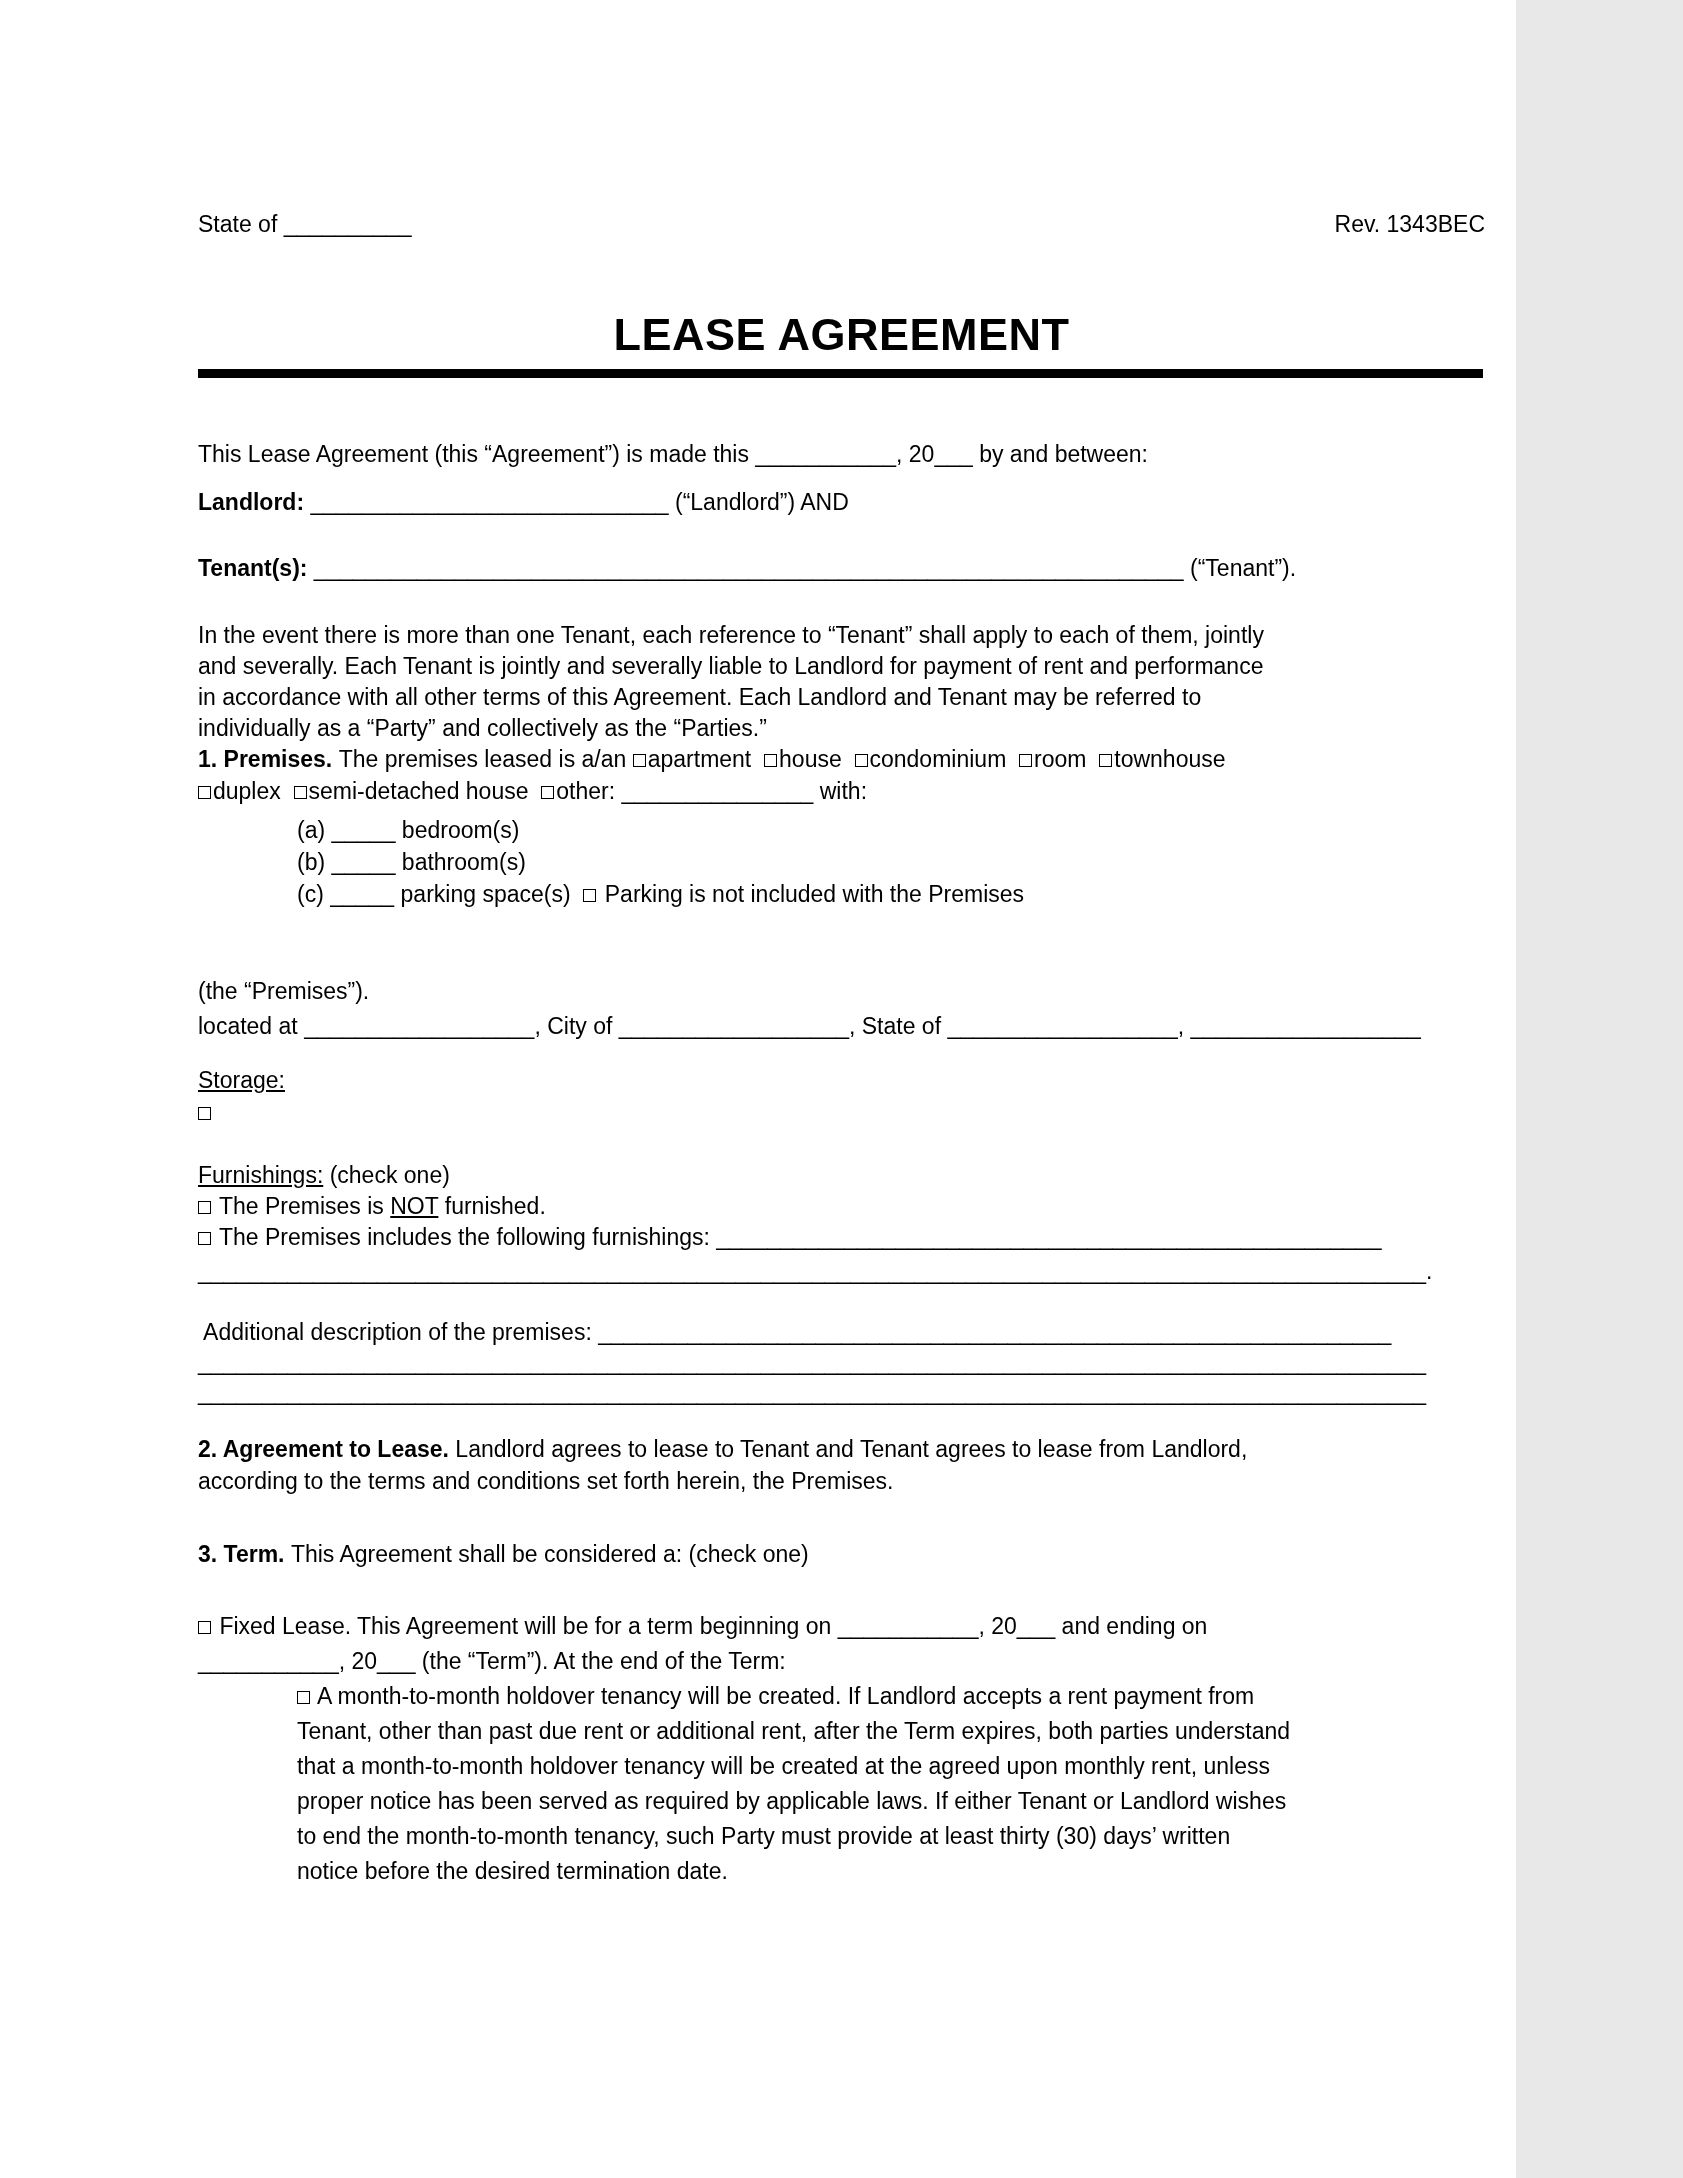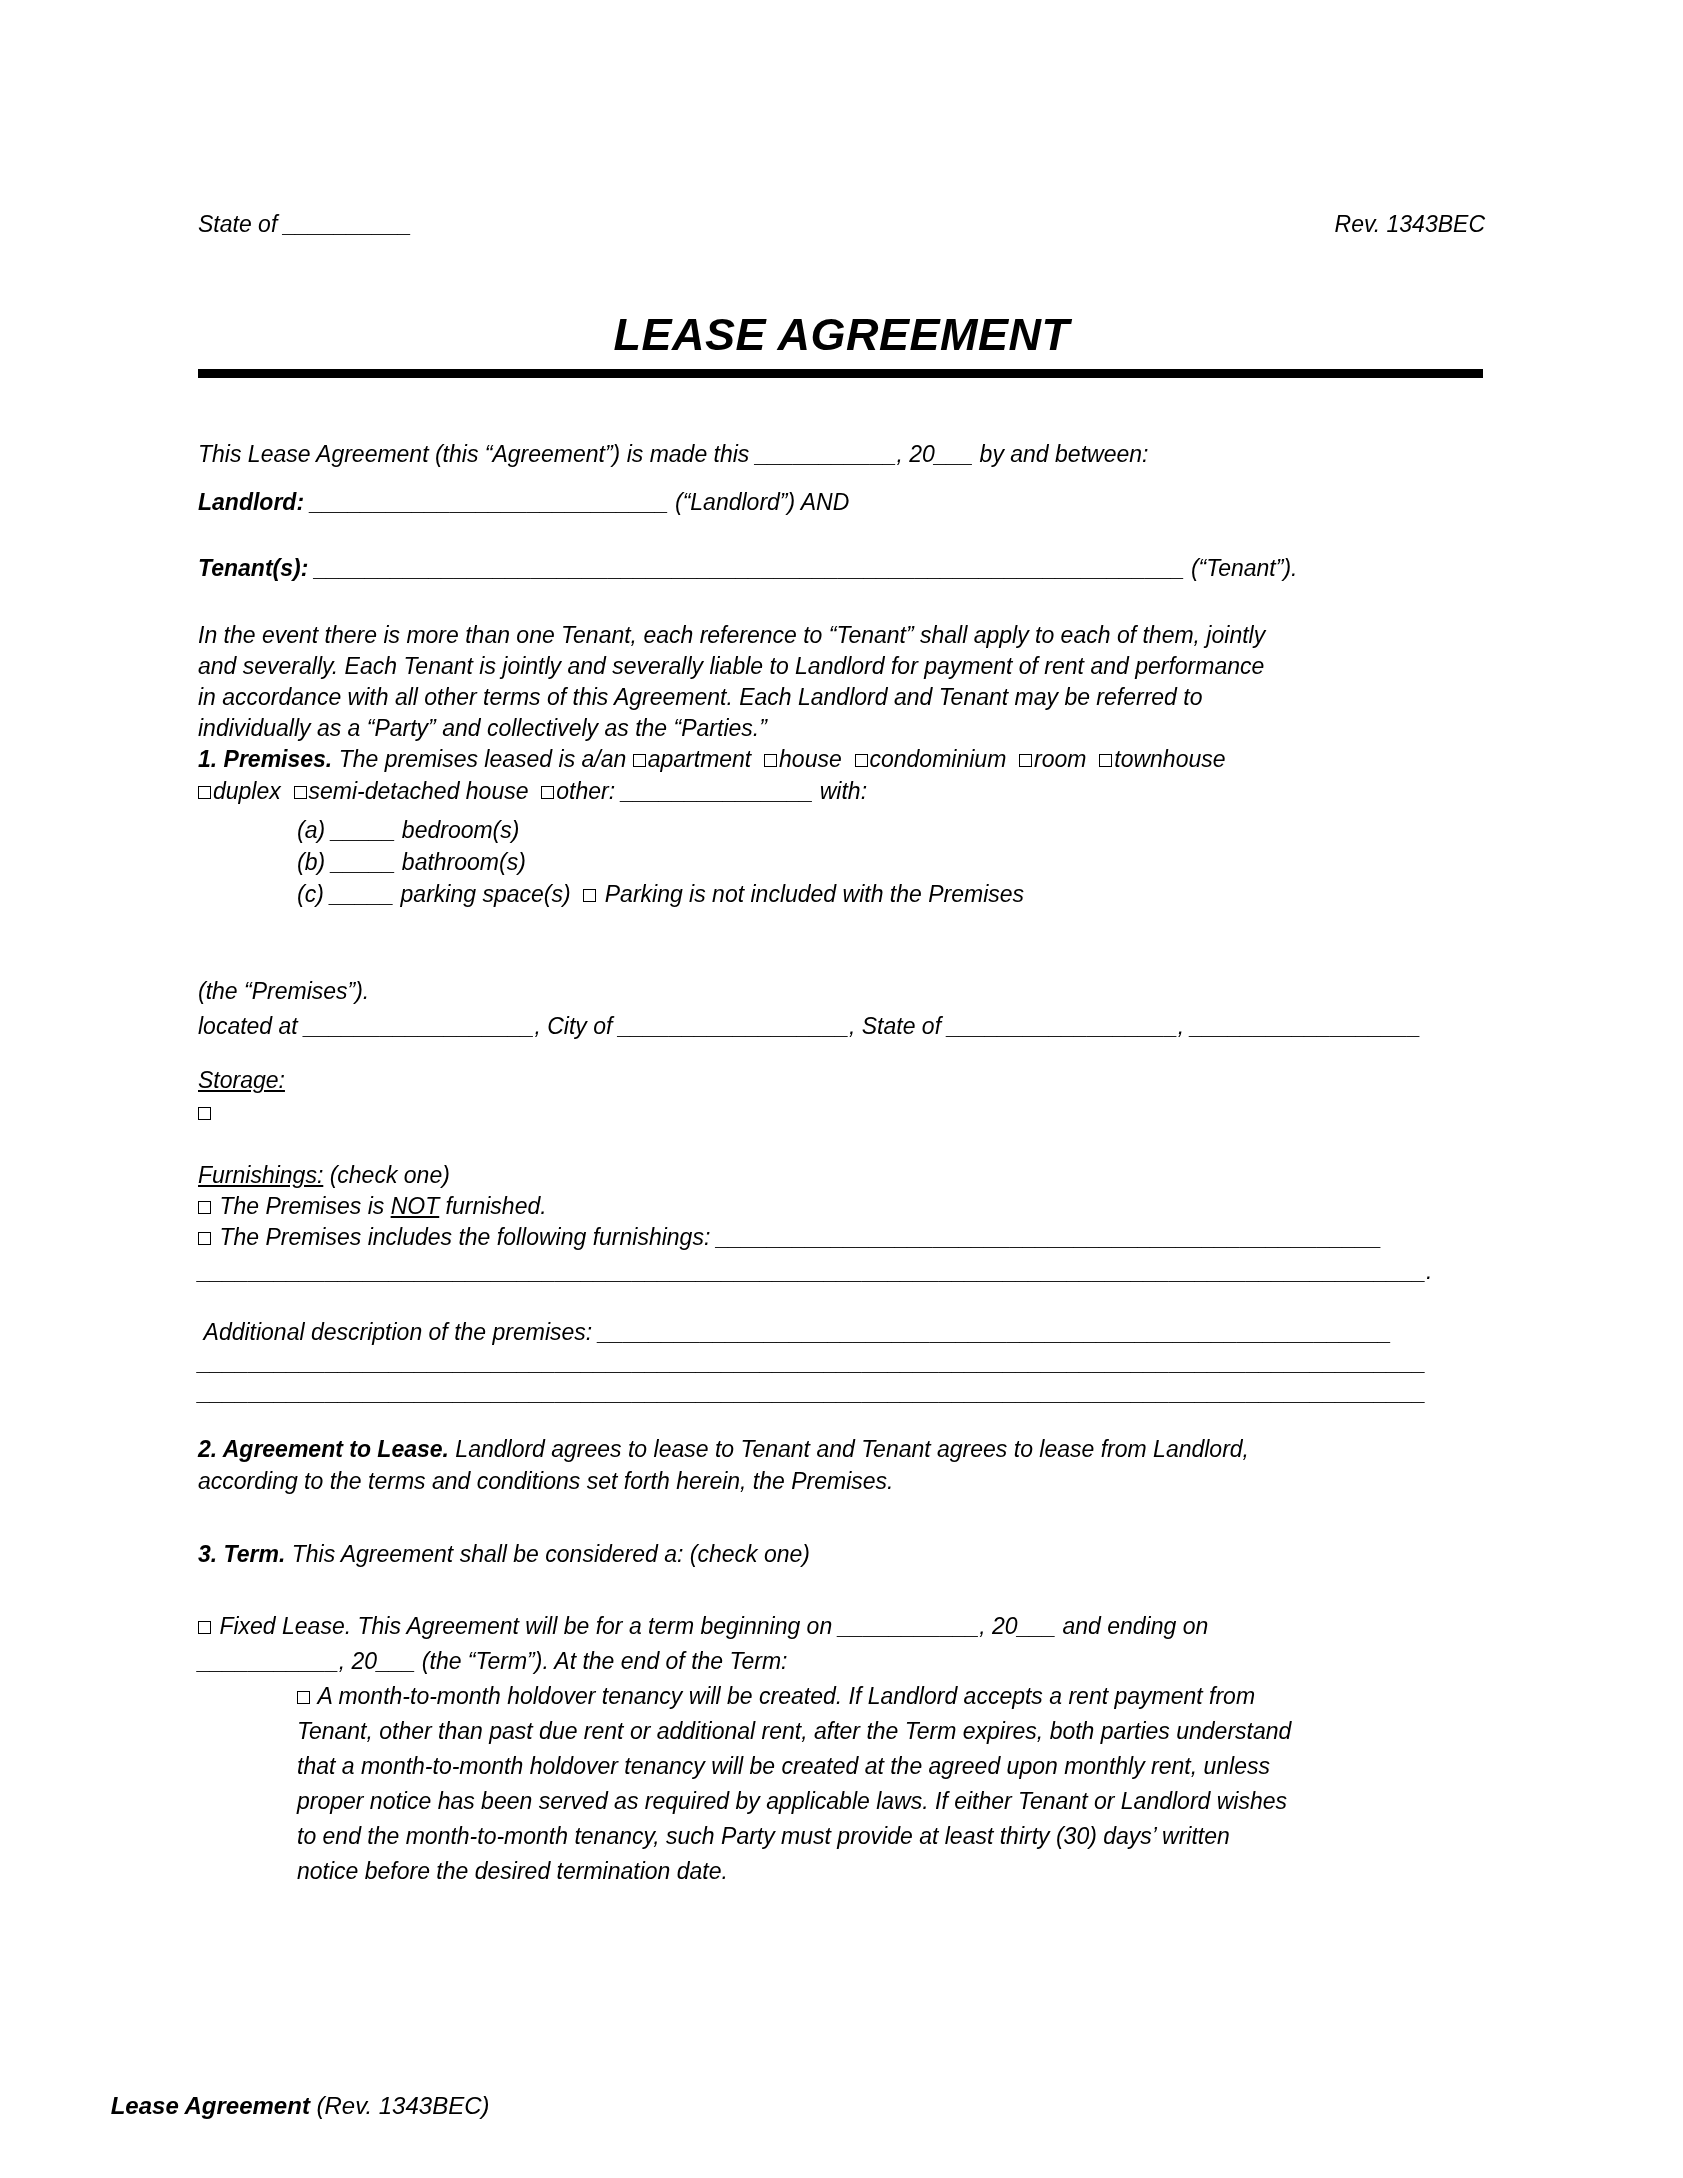--- a/index.html
+++ b/index.html
@@ -1,23 +1,22 @@
 <!DOCTYPE html>
 <html><head>
 <meta charset="utf-8">
 <style>
   html,body{margin:0;padding:0;background:#e8e8e8;}
   .page{
     position:relative;
-    width:1683px;height:2178px;
+    width:1516px;height:2178px;
     background:#ffffff;
     font-family:"Liberation Sans", sans-serif;
     color:#000;
     overflow:hidden;
-    font-style:italic;
   }
   .content{
     position:absolute;left:198px;top:0;width:1287px;height:2178px;
     font-size:23px;
   }
   .doc-header{
     position:absolute;top:210px;left:0;width:100%;
     display:flex;justify-content:space-between;
     line-height:28px;
   }
@@ -81,17 +80,14 @@
         <div class="block b-premises-section"><div class="line"><span class="b">1. Premises. </span><span>The premises leased is a/an </span><span class="cb"></span><span>apartment  </span><span class="cb"></span><span>house  </span><span class="cb"></span><span>condominium  </span><span class="cb"></span><span>room  </span><span class="cb"></span><span>townhouse</span></div><div class="line"><span class="cb"></span><span>duplex  </span><span class="cb"></span><span>semi-detached house  </span><span class="cb"></span><span>other: _______________ with:</span></div><div class="line ind"><span>(a) _____ bedroom(s)</span></div><div class="line ind"><span>(b) _____ bathroom(s)</span></div><div class="line ind"><span>(c) _____ parking space(s)  </span><span class="cb"></span><span> Parking is not included with the Premises</span></div></div>
         <div class="block b-located-at"><div class="line"><span>(the “Premises”).</span></div><div class="line"><span>located at __________________, City of __________________, State of __________________, __________________</span></div></div>
         <div class="block b-storage"><div class="line"><span class="u">Storage:</span></div><div class="line"><span class="cb"></span></div></div>
         <div class="block b-furnishings"><div class="line"><span class="u">Furnishings:</span><span> (check one)</span></div><div class="line"><span class="cb"></span><span> The Premises is </span><span class="u">NOT</span><span> furnished.</span></div><div class="line"><span class="cb"></span><span> The Premises includes the following furnishings: ____________________________________________________</span></div><div class="line"><span>________________________________________________________________________________________________.</span></div></div>
         <div class="block b-additional-description"><div class="line"><span> Additional description of the premises: ______________________________________________________________</span></div><div class="line"><span>________________________________________________________________________________________________</span></div><div class="line"><span>________________________________________________________________________________________________</span></div></div>
         <div class="block b-agreement-to-lease"><div class="line"><span class="b">2. Agreement to Lease. </span><span>Landlord agrees to lease to Tenant and Tenant agrees to lease from Landlord,</span></div><div class="line"><span>according to the terms and conditions set forth herein, the Premises.</span></div></div>
         <div class="block b-term"><div class="line"><span class="b">3. Term. </span><span>This Agreement shall be considered a: (check one)</span></div></div>
         <div class="block b-fixed-lease"><div class="line"><span class="cb"></span><span> Fixed Lease. This Agreement will be for a term beginning on ___________, 20___ and ending on</span></div><div class="line"><span>___________, 20___ (the “Term”). At the end of the Term:</span></div><div class="line ind"><span class="cb"></span><span> A month-to-month holdover tenancy will be created. If Landlord accepts a rent payment from</span></div><div class="line ind"><span>Tenant, other than past due rent or additional rent, after the Term expires, both parties understand</span></div><div class="line ind"><span>that a month-to-month holdover tenancy will be created at the agreed upon monthly rent, unless</span></div><div class="line ind"><span>proper notice has been served as required by applicable laws. If either Tenant or Landlord wishes</span></div><div class="line ind"><span>to end the month-to-month tenancy, such Party must provide at least thirty (30) days’ written</span></div><div class="line ind"><span>notice before the desired termination date.</span></div></div>
       </div>
   </div>
-  <div class="doc-footer">
-    <span class="b">Lease Agreement</span><span> (Rev. 1343BEC)</span>
-  </div>
 </div>
 
 
 </body></html>

